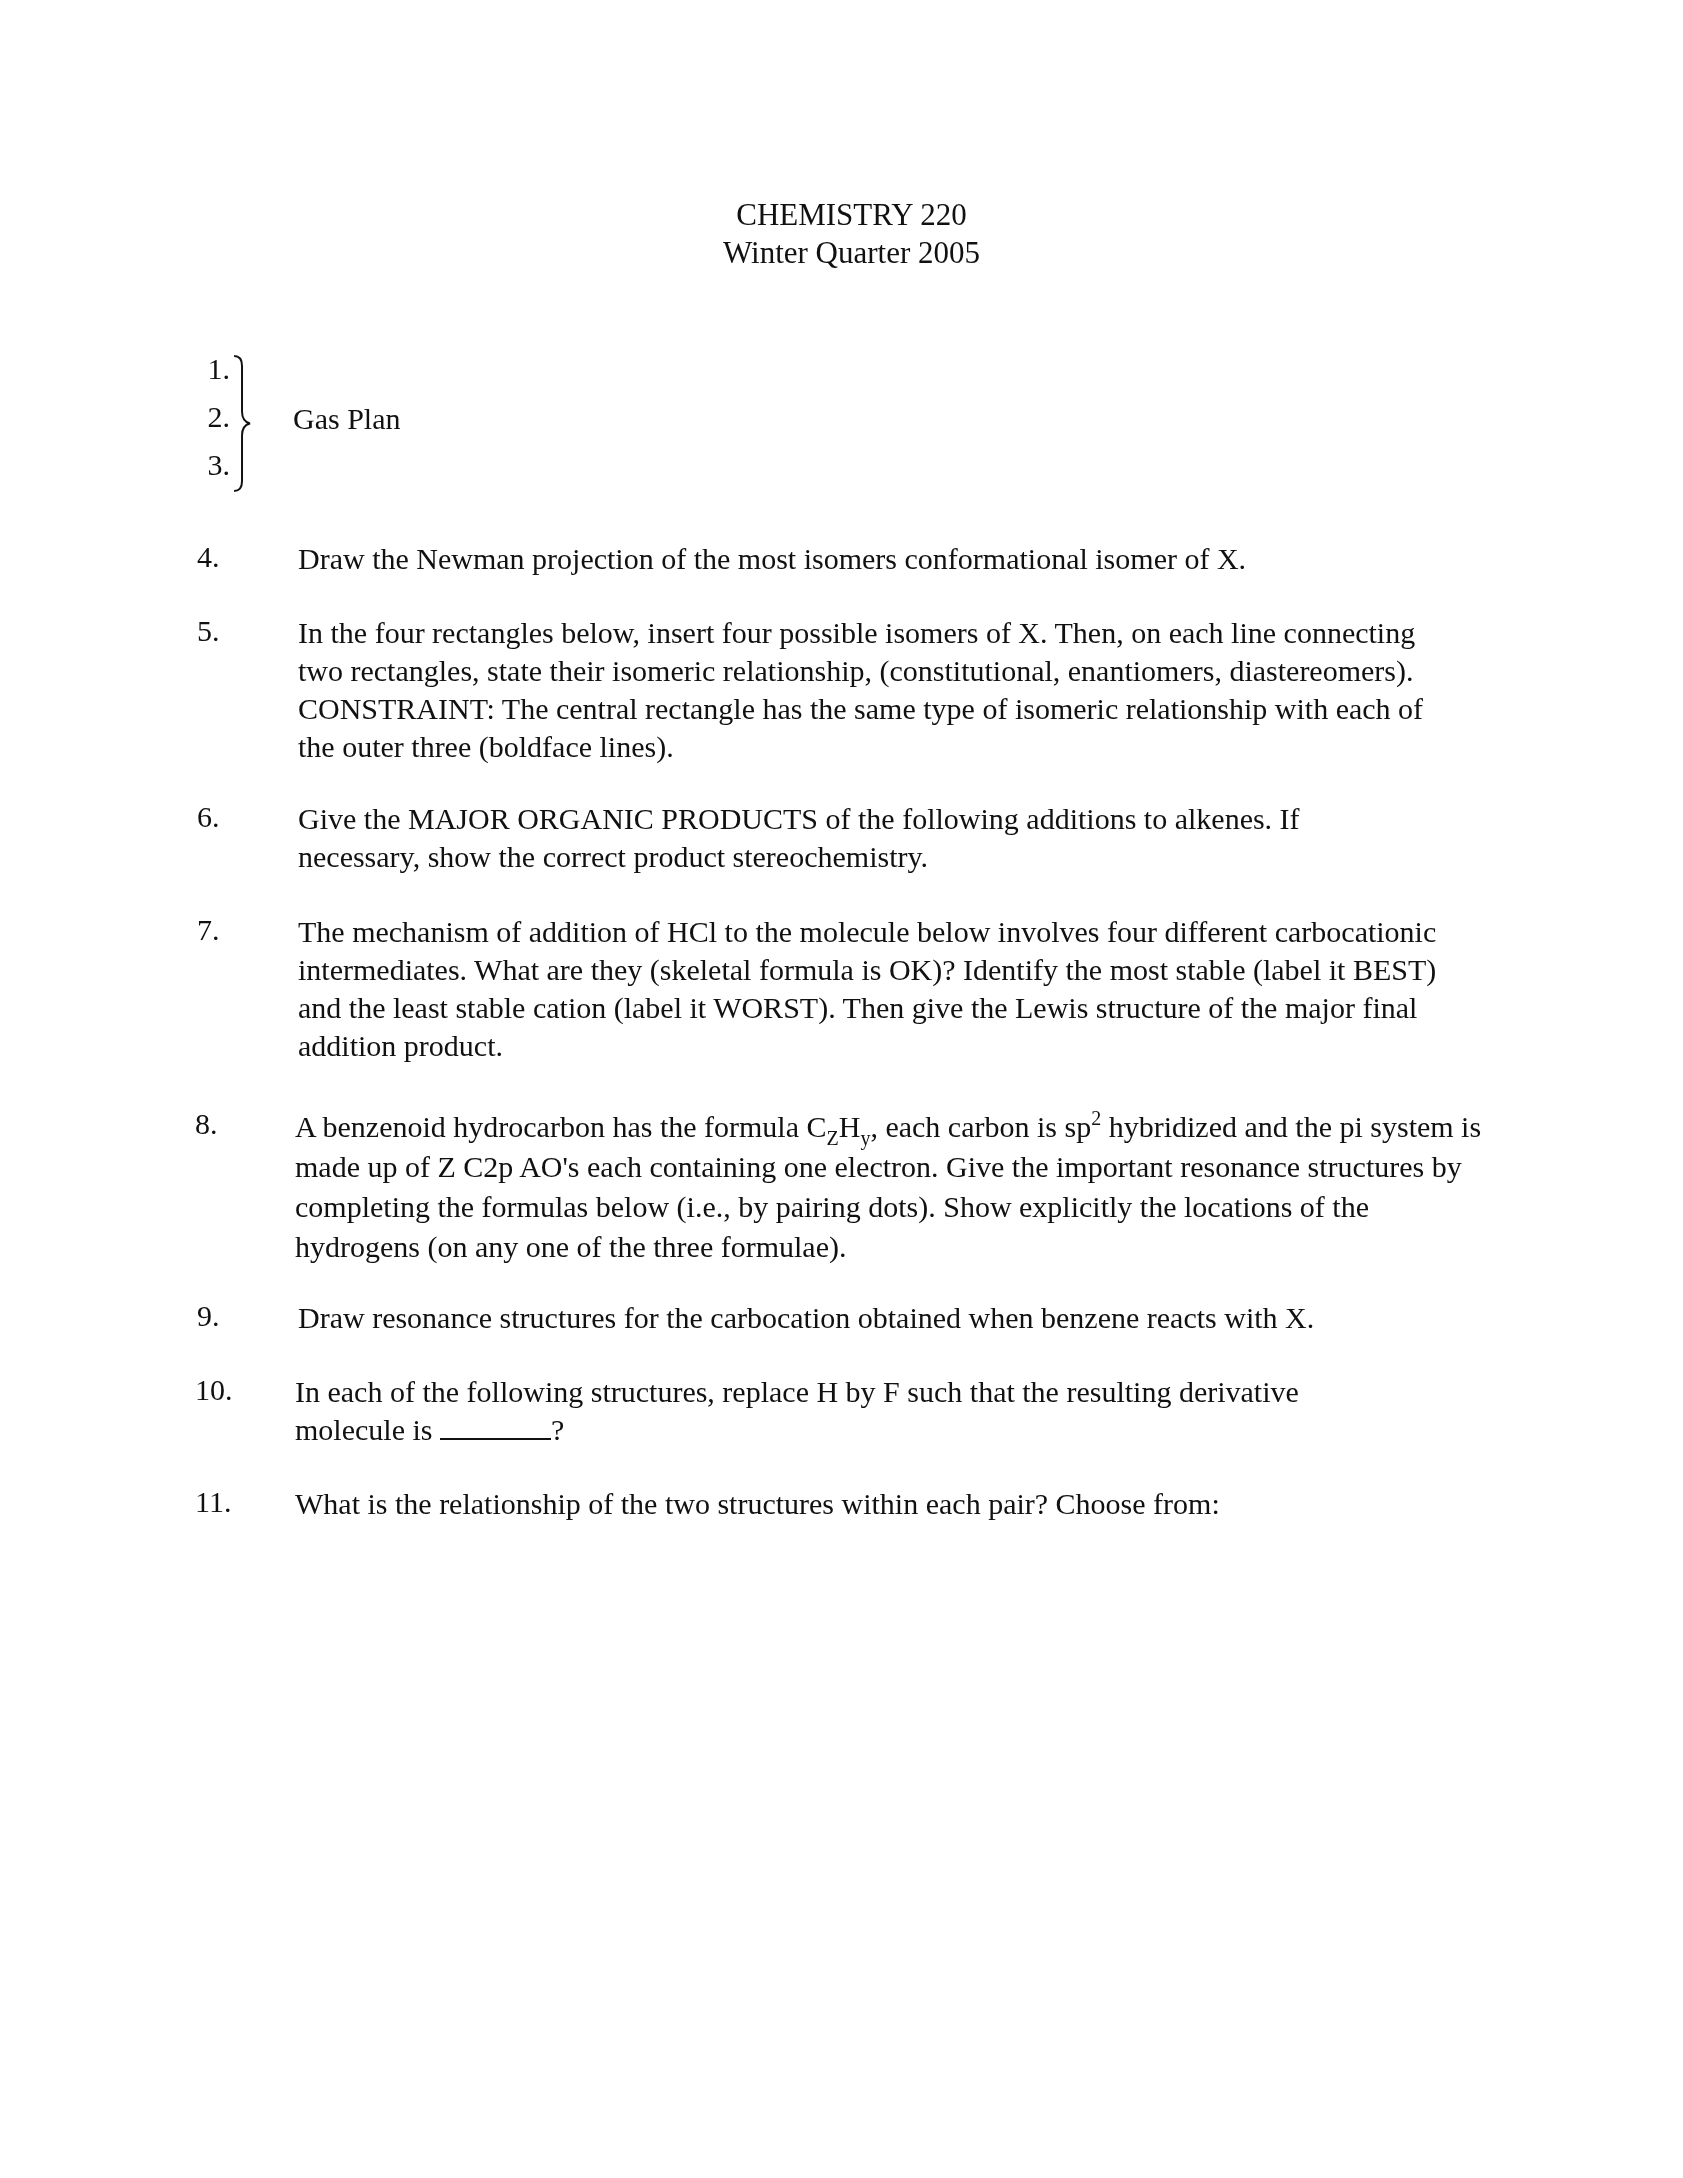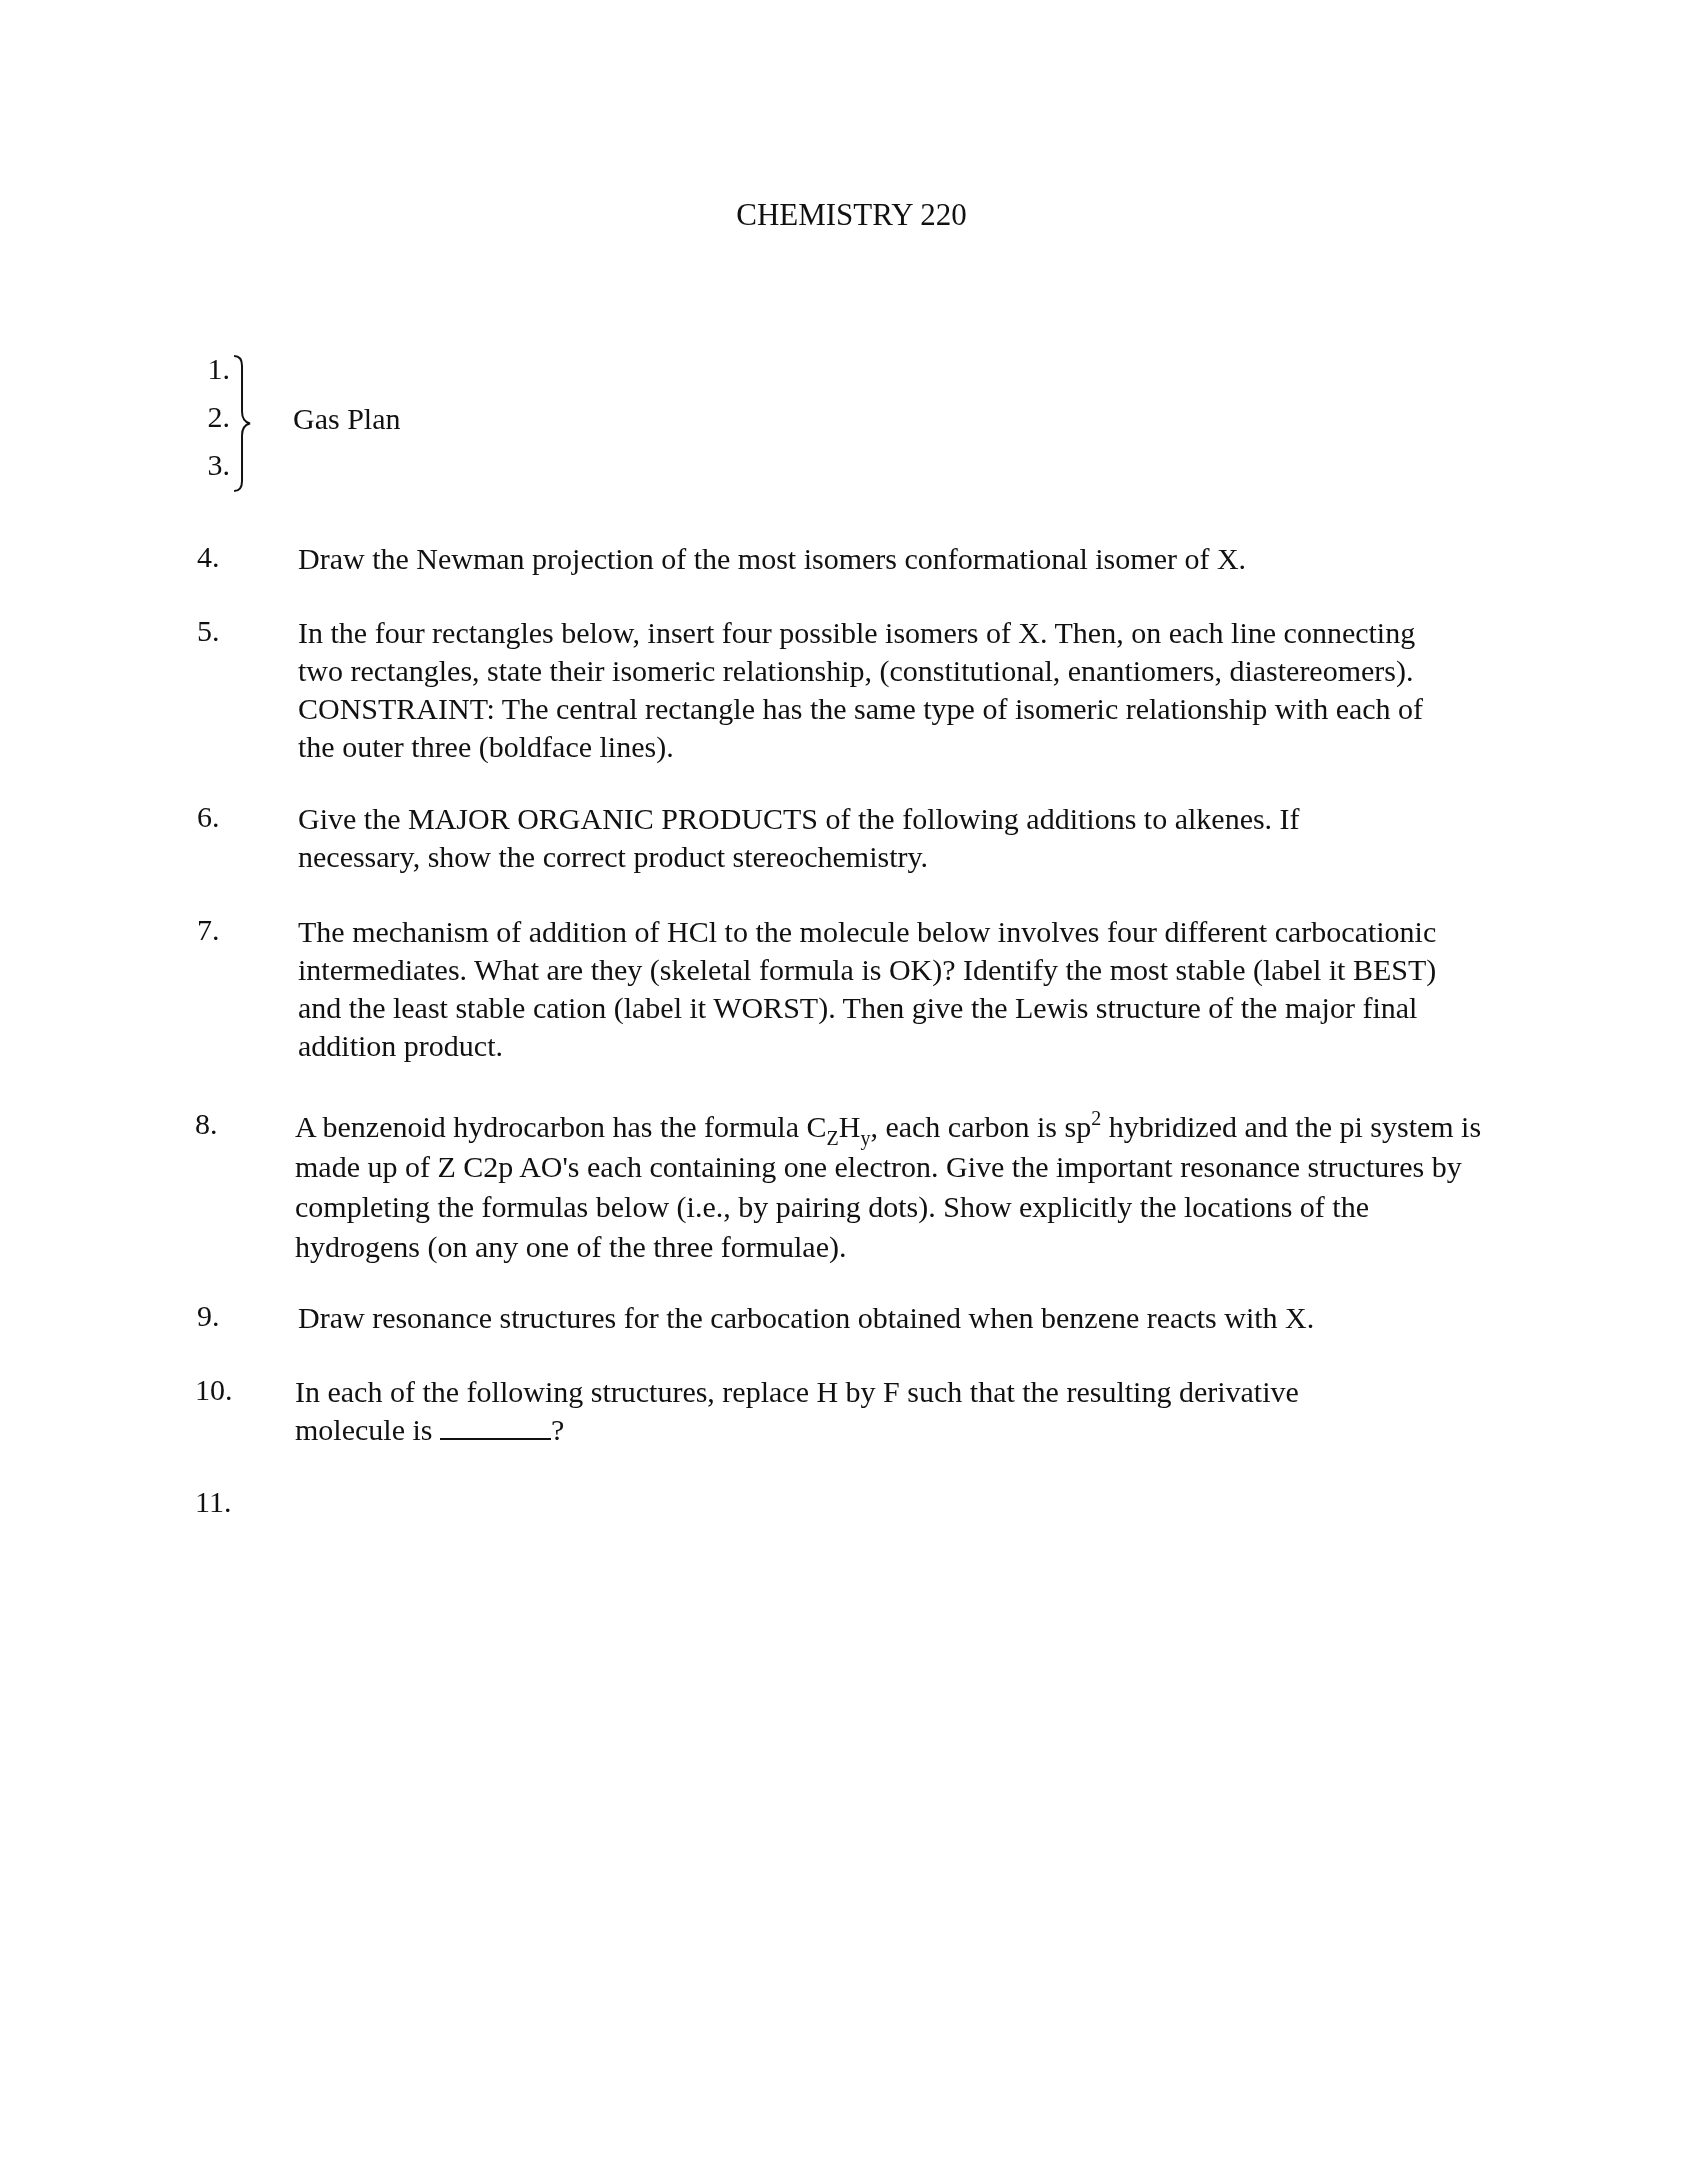--- a/index.html
+++ b/index.html
@@ -26,20 +26,21 @@
     sub, sup { font-size: 20px; line-height: 0; }
     sub { vertical-align: -8px; }
     sup { vertical-align: 12px; }
     .blank { display: inline-block; width: 111px; border-bottom: 2px solid #111; height: 26px; vertical-align: baseline; }
   </style>
 </head>
 <body>
 
 <div class="header">
   <div>CHEMISTRY 220</div>
+  <div>Winter Quarter 2005</div>
 </div>
 
 <div class="gas-block">
   <div class="num" style="top:0">1.</div>
   <div class="num" style="top:48px">2.</div>
   <div class="num" style="top:96px">3.</div>
   <svg class="brace" width="30" height="139" viewBox="0 0 30 140">
     <path d="M4 2 Q12 2 12 12 L12 58 Q12 68 20 70 Q12 72 12 82 L12 128 Q12 138 4 138" fill="none" stroke="#111" stroke-width="2"></path>
   </svg>
   <div class="gas-label">Gas Plan</div>
@@ -76,15 +77,16 @@
 </div>
 
 <div class="item wide" style="top:1373px">
   <div class="num">10.</div>
   <div class="text" style="width:1109px"><span>In each of the following structures, replace H by F such that the resulting derivative molecule is </span><span class="blank"></span><span>?</span></div>
 </div>
 
 <div class="item wide" style="top:1485px">
   <div class="num">11.</div>
   <div class="text" style="width:1188px">
+    <div>What is the relationship of the two structures within each pair?  Choose from:</div>
   </div>
 </div>
 
 
 </body></html>

